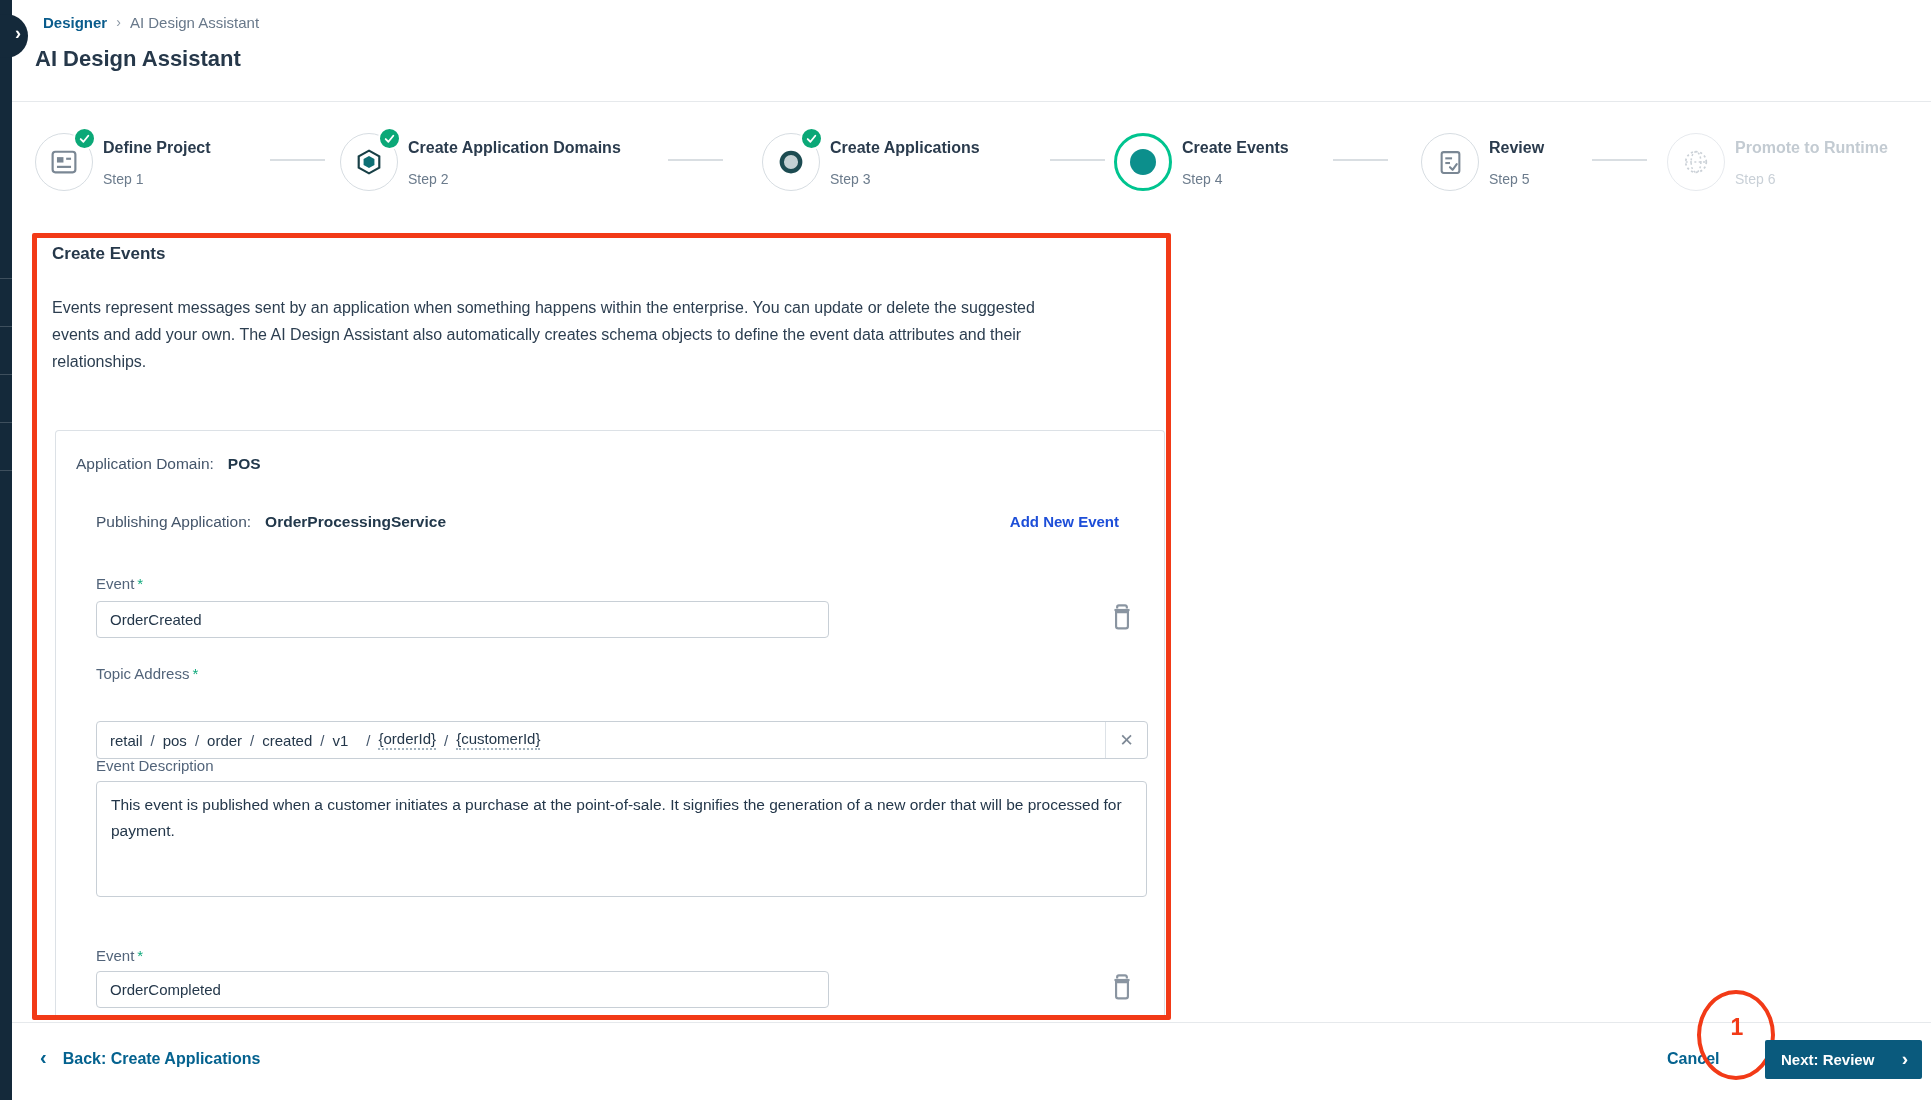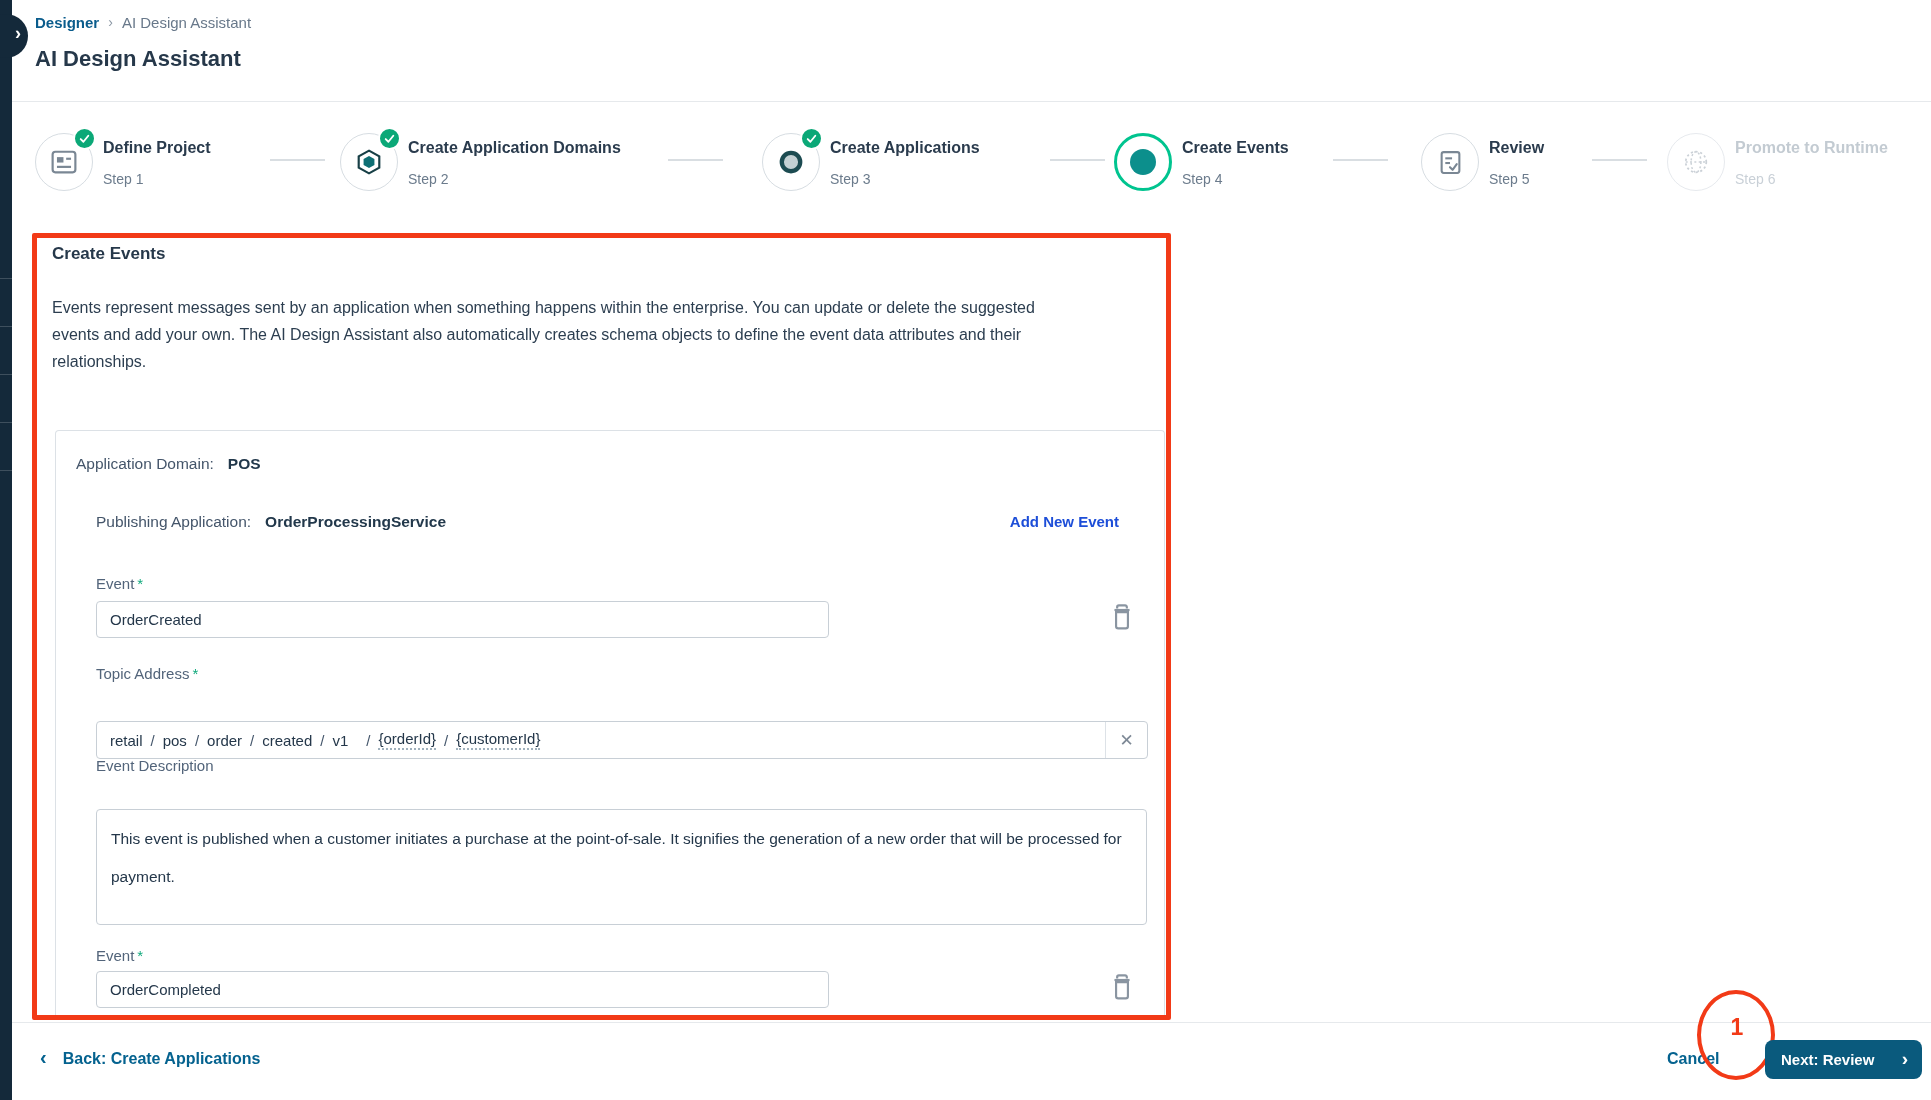--- a/index.html
+++ b/index.html
@@ -6,21 +6,21 @@
   html,body { width:1931px; height:1100px; }
   body { font-family:"Liberation Sans", sans-serif; background:#ffffff; position:relative; overflow:hidden; color:#26384A; }
 
   
   .rail { position:absolute; left:0; top:0; width:12px; height:1100px; background:#14293A; z-index:6; }
   .rail-line { position:absolute; left:0; width:12px; height:1px; background:rgba(255,255,255,.18); }
   .rail-tab { position:absolute; left:-16px; top:14px; width:44px; height:44px; border-radius:50%; background:#14293A; z-index:7; cursor:pointer; }
   .rail-tab .chev { position:absolute; right:7px; top:9px; color:#fff; font-size:18px; font-weight:bold; }
 
   
-  .breadcrumb { position:absolute; left:35px; top:14px; font-size:15px; display:flex; gap:9px; align-items:flex-start; }
+  .breadcrumb { position:absolute; left:43px; top:14px; font-size:15px; display:flex; gap:9px; align-items:flex-start; }
   .breadcrumb .root { color:#0A5C8C; font-weight:bold; cursor:pointer; }
   .breadcrumb .sep { color:#8C98A5; font-size:14px; }
   .breadcrumb .current { color:#68788A; }
   .page-title { position:absolute; left:35px; top:46px; font-size:22px; font-weight:bold; color:#26384A; }
   .title-rule { position:absolute; left:12px; right:0; top:101px; height:1px; background:#E6E9EC; }
 
   
   .step-circle { position:absolute; top:133px; width:58px; height:58px; border-radius:50%; border:1.5px solid #D7DDE2; background:#fff; display:flex; align-items:center; justify-content:center; }
   .step-circle.active { border:3px solid #00C48F; }
   .step-circle.disabled { border-color:#E7EAEE; }
@@ -50,29 +50,29 @@
   .add-event { position:absolute; right:45px; top:82px; }
   .field-label { position:absolute; font-size:15px; color:#52647A; }
   .req { color:#0FA97B; margin-left:3px; }
   .text-input { position:absolute; height:37px; border:1px solid #C8CFD6; border-radius:4px; background:#fff; font-size:15px; color:#24374A; display:flex; align-items:center; padding:0 13px; }
   .topic-input { position:absolute; height:38px; border:1px solid #C8CFD6; border-radius:4px; background:#fff; font-size:15px; color:#24374A; display:flex; padding:0 0 0 13px;margin-top:32px; }
   .topic-body { flex:1; display:flex; align-items:center; }
   .topic-sep { margin:0 8px; color:#44566B; }
   .topic-var { border-bottom:2px dotted #9FB0BC; padding-bottom:1px; }
   .wide-gap { margin-right:10px; }
   .topic-close { width:42px; align-self:stretch; border-left:1px solid #DDE2E7; display:flex; align-items:center; justify-content:center; color:#7E8996; font-size:17px; cursor:pointer; }
-  .textarea { position:absolute; border:1px solid #C8CFD6; border-radius:4px; background:#fff; font-size:15.5px; line-height:38px; color:#24374A; padding:10px 14px;margin-top:28px; }
+  .textarea { position:absolute; border:1px solid #C8CFD6; border-radius:4px; background:#fff; font-size:15.5px; line-height:26px; color:#24374A; padding:10px 14px; }
   .trash { position:absolute; width:26px; height:28px; cursor:pointer; }
 
   
   .footer-rule { position:absolute; left:12px; right:0; top:1022px; height:1px; background:#E6E9EC; }
   .back-link { position:absolute; left:40px; top:1048px; display:flex; align-items:center; gap:16px; color:#04628F; font-weight:bold; font-size:16px; cursor:pointer; }
   .back-link .chev { font-size:20px; font-weight:bold; margin-top:-2px; }
   .cancel { position:absolute; left:1650px; top:1050px; color:#04628F; font-weight:bold; font-size:16px; cursor:pointer; z-index:2;margin-left:17px; }
-  .next-btn { position:absolute; left:1765px; top:1040px; width:157px; height:39px; background:#0A5A7D; border:none; border-radius:8px; color:#fff; font-weight:bold; font-size:15px; display:flex; align-items:center; justify-content:space-between; padding:0 14px 0 16px; cursor:pointer; z-index:4; font-family:"Liberation Sans",sans-serif; }
+  .next-btn { position:absolute; left:1765px; top:1040px; width:157px; height:39px; background:#0A5A7D; border:none; border-radius:2px; color:#fff; font-weight:bold; font-size:15px; display:flex; align-items:center; justify-content:space-between; padding:0 14px 0 16px; cursor:pointer; z-index:4; font-family:"Liberation Sans",sans-serif; }
   .next-btn .chev { font-size:19px; margin-top:-2px; }
 </style>
 </head>
 <body>
 
 <div class="rail">
   <div class="rail-line" style="top:278px"></div>
   <div class="rail-line" style="top:326px"></div>
   <div class="rail-line" style="top:374px"></div>
   <div class="rail-line" style="top:422px"></div>

